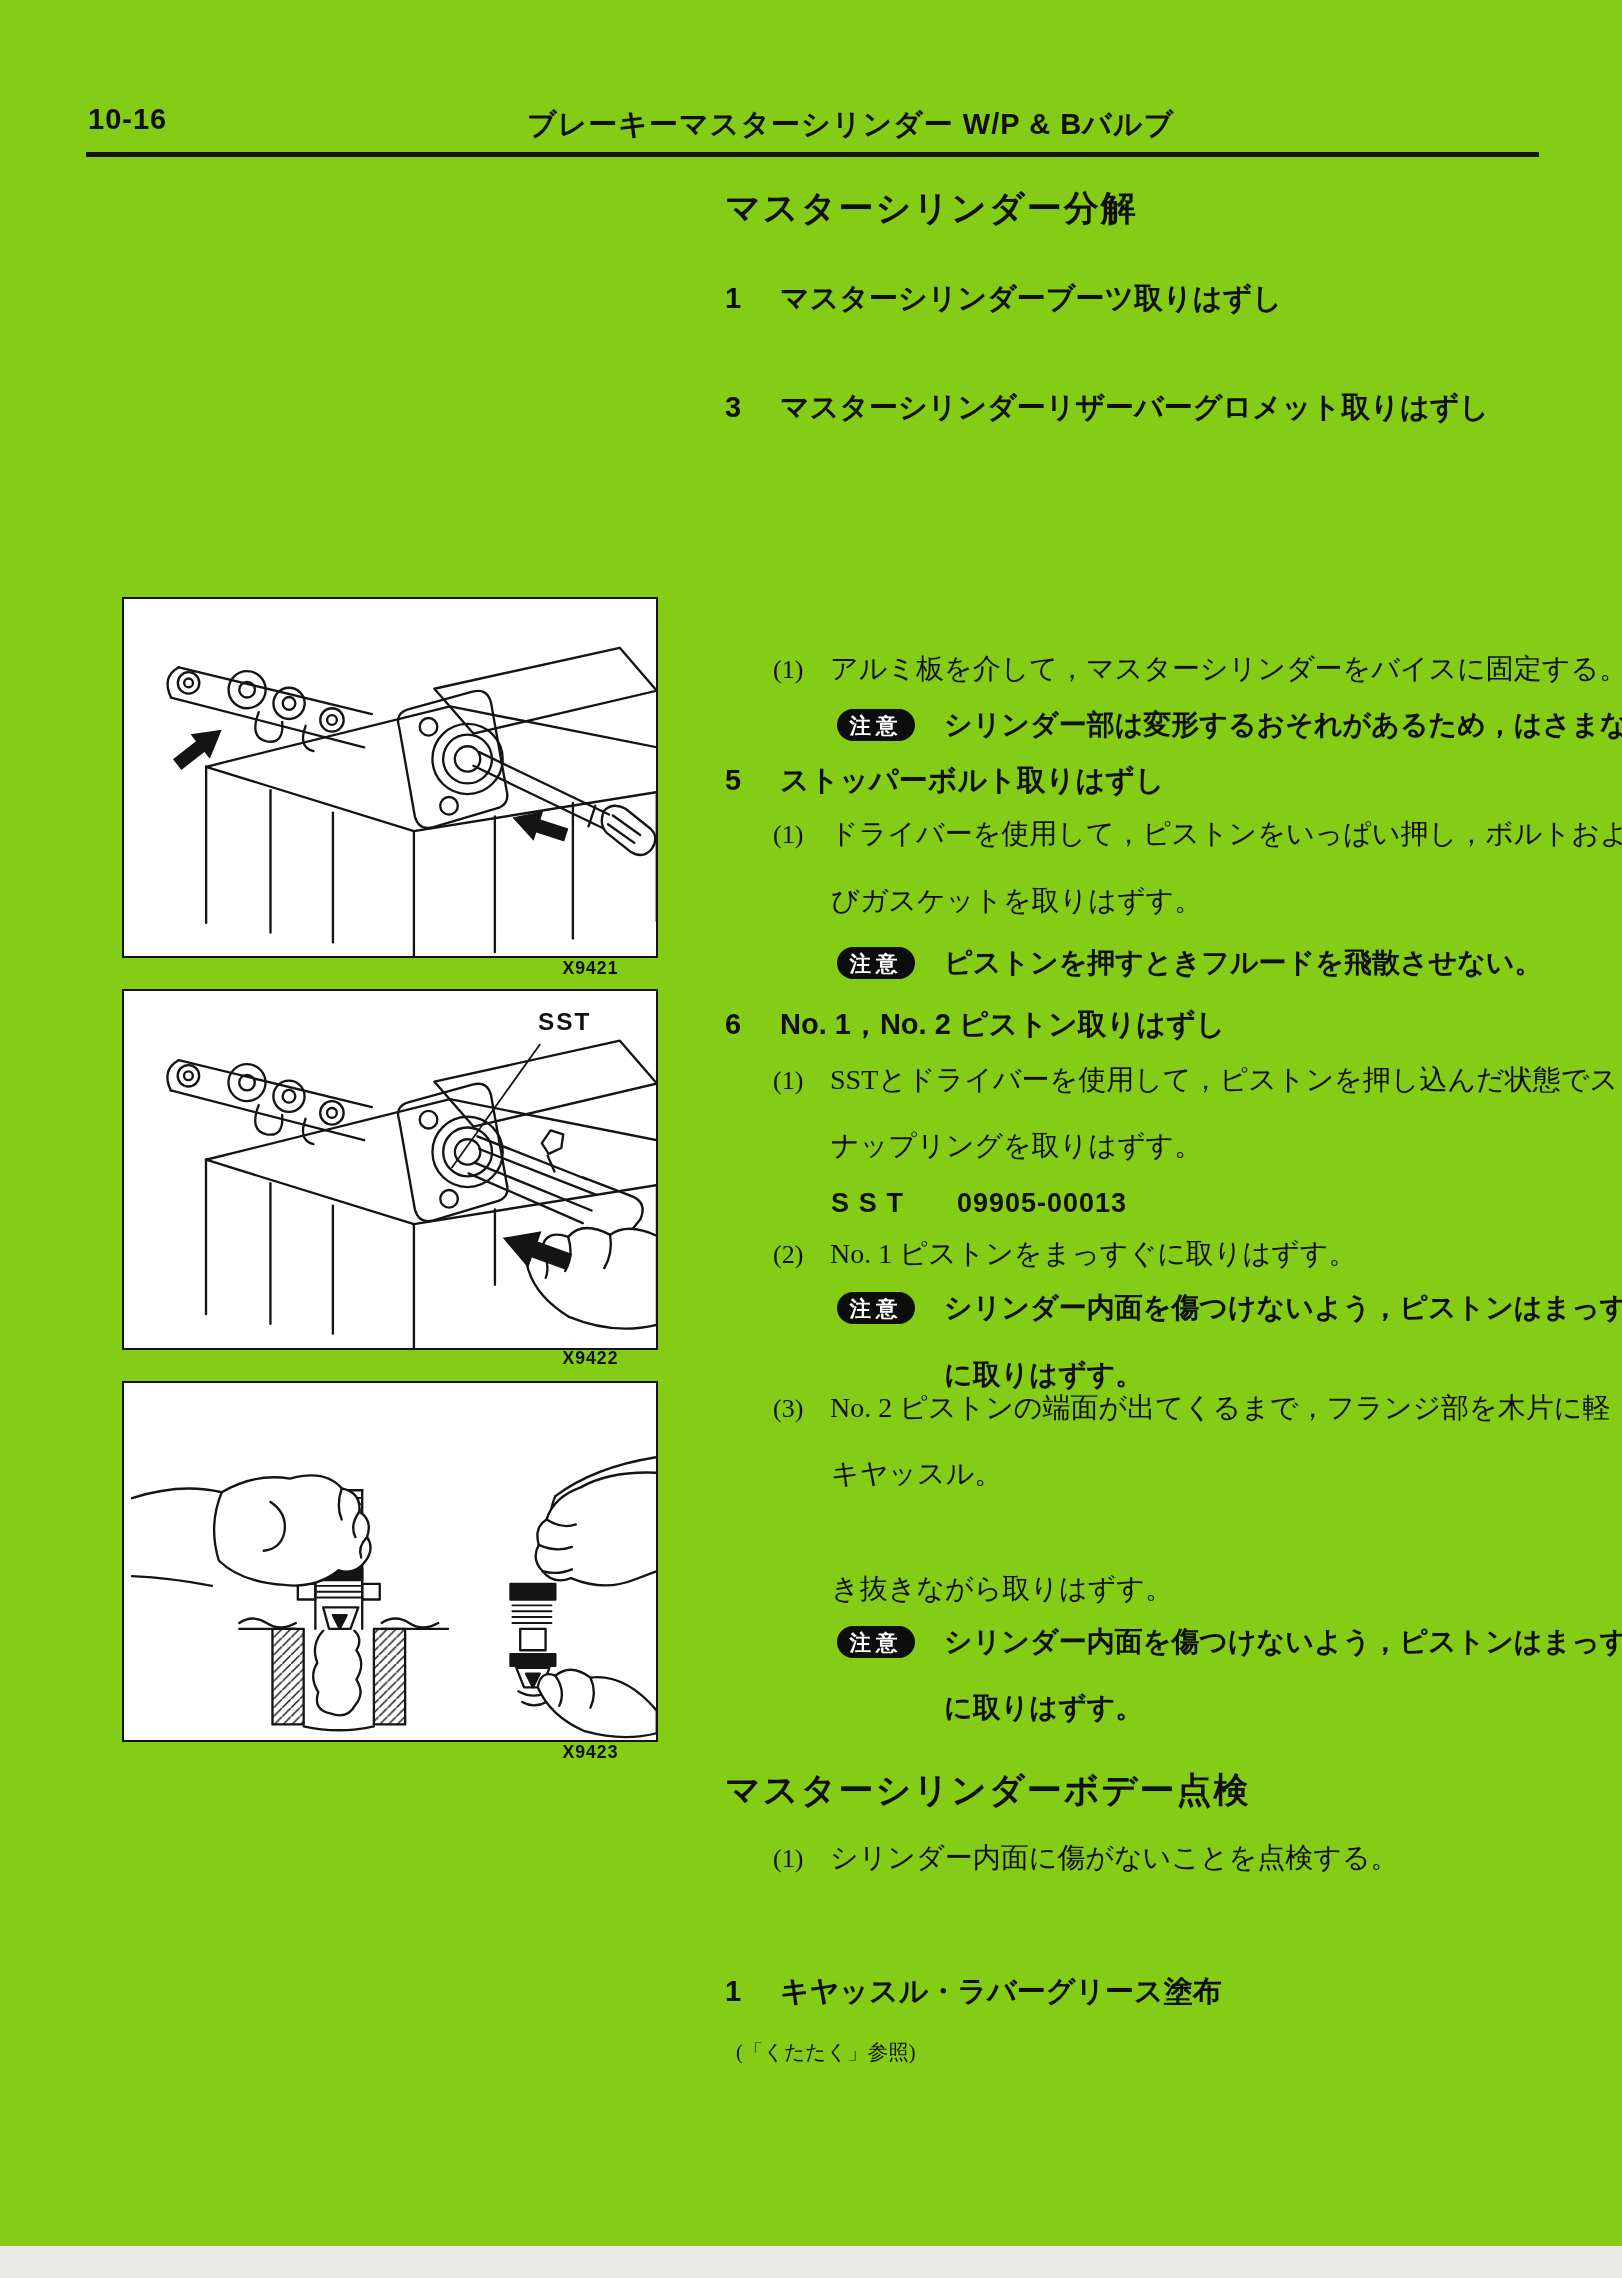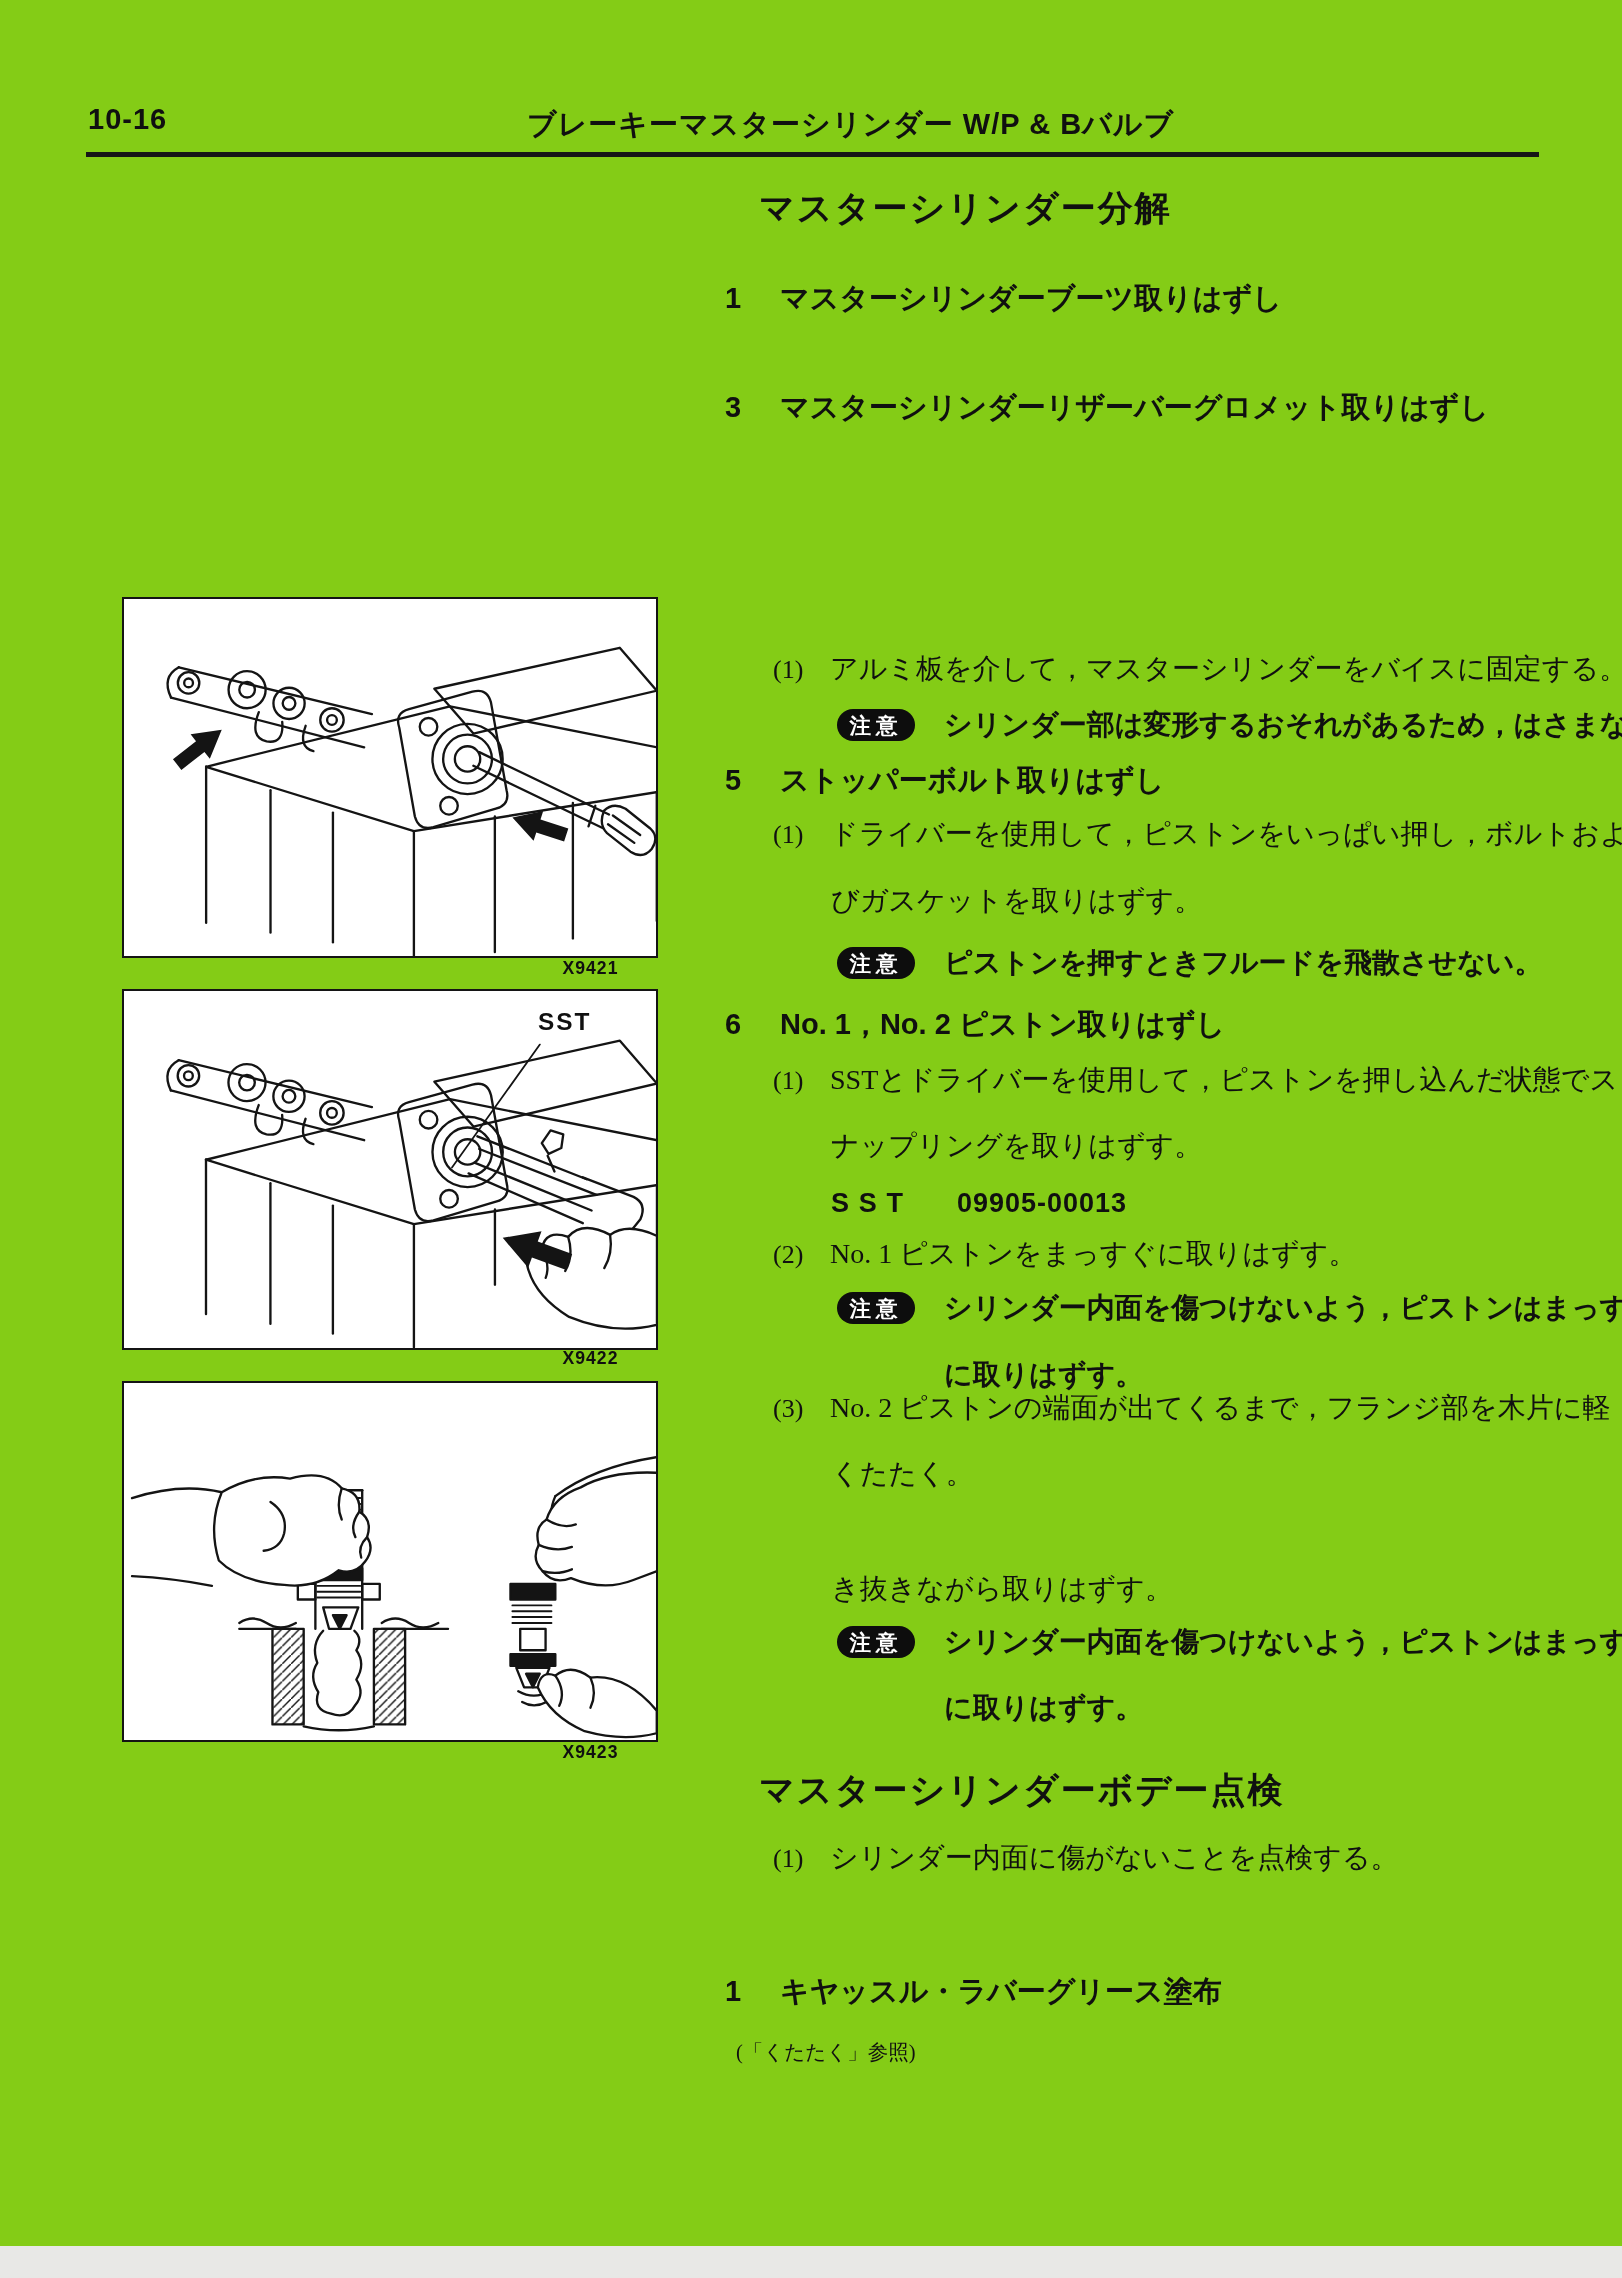--- a/index.html
+++ b/index.html
@@ -22,21 +22,21 @@
     position:absolute;left:527px;top:105px;
     font-family:"Liberation Sans", sans-serif;
     font-weight:bold;font-size:29px;letter-spacing:1px;
   }
   .hrule{
     position:absolute;left:86px;top:152px;
     width:1453px;height:4.9px;background:#161616;
   }
   
   .main-title{
-    position:absolute;left:759px;
+    position:absolute;left:725px;
     font-family:"Liberation Sans", sans-serif;
     font-weight:bold;font-size:35px;letter-spacing:2px;
     white-space:nowrap;
   }
   
   .step-row{
     position:absolute;left:725px;
     font-family:"Liberation Sans", sans-serif;
     font-weight:bold;font-size:29px;
     white-space:nowrap;
@@ -314,21 +314,21 @@
     <span class="subnum">(2)</span><span>No. 1 ピストンをまっすぐに取りはずす。</span>
   </div>
   <div class="caution-row" style="top:1289px">
     <span class="badge">注意</span>
       <span class="ctext">シリンダー内面を傷つけないよう，ピストンはまっすぐ</span>
   </div>
   <div class="ccont" style="top:1356px">に取りはずす。</div>
   <div class="sub-row" style="top:1389px">
     <span class="subnum">(3)</span><span>No. 2 ピストンの端面が出てくるまで，フランジ部を木片に軽</span>
   </div>
-  <div class="cont-row" style="top:1455px">くたたく。</div>
+  <div class="cont-row" style="top:1455px">キヤッスル。</div>
   <div class="cont-row" style="top:1570px">き抜きながら取りはずす。</div>
   <div class="caution-row" style="top:1623px">
     <span class="badge">注意</span>
       <span class="ctext">シリンダー内面を傷つけないよう，ピストンはまっすぐ</span>
   </div>
   <div class="ccont" style="top:1689px">に取りはずす。</div>
 
   <div class="main-title" style="top:1767px">マスターシリンダーボデー点検</div>
   <div class="sub-row" style="top:1839px">
     <span class="subnum">(1)</span><span>シリンダー内面に傷がないことを点検する。</span>

